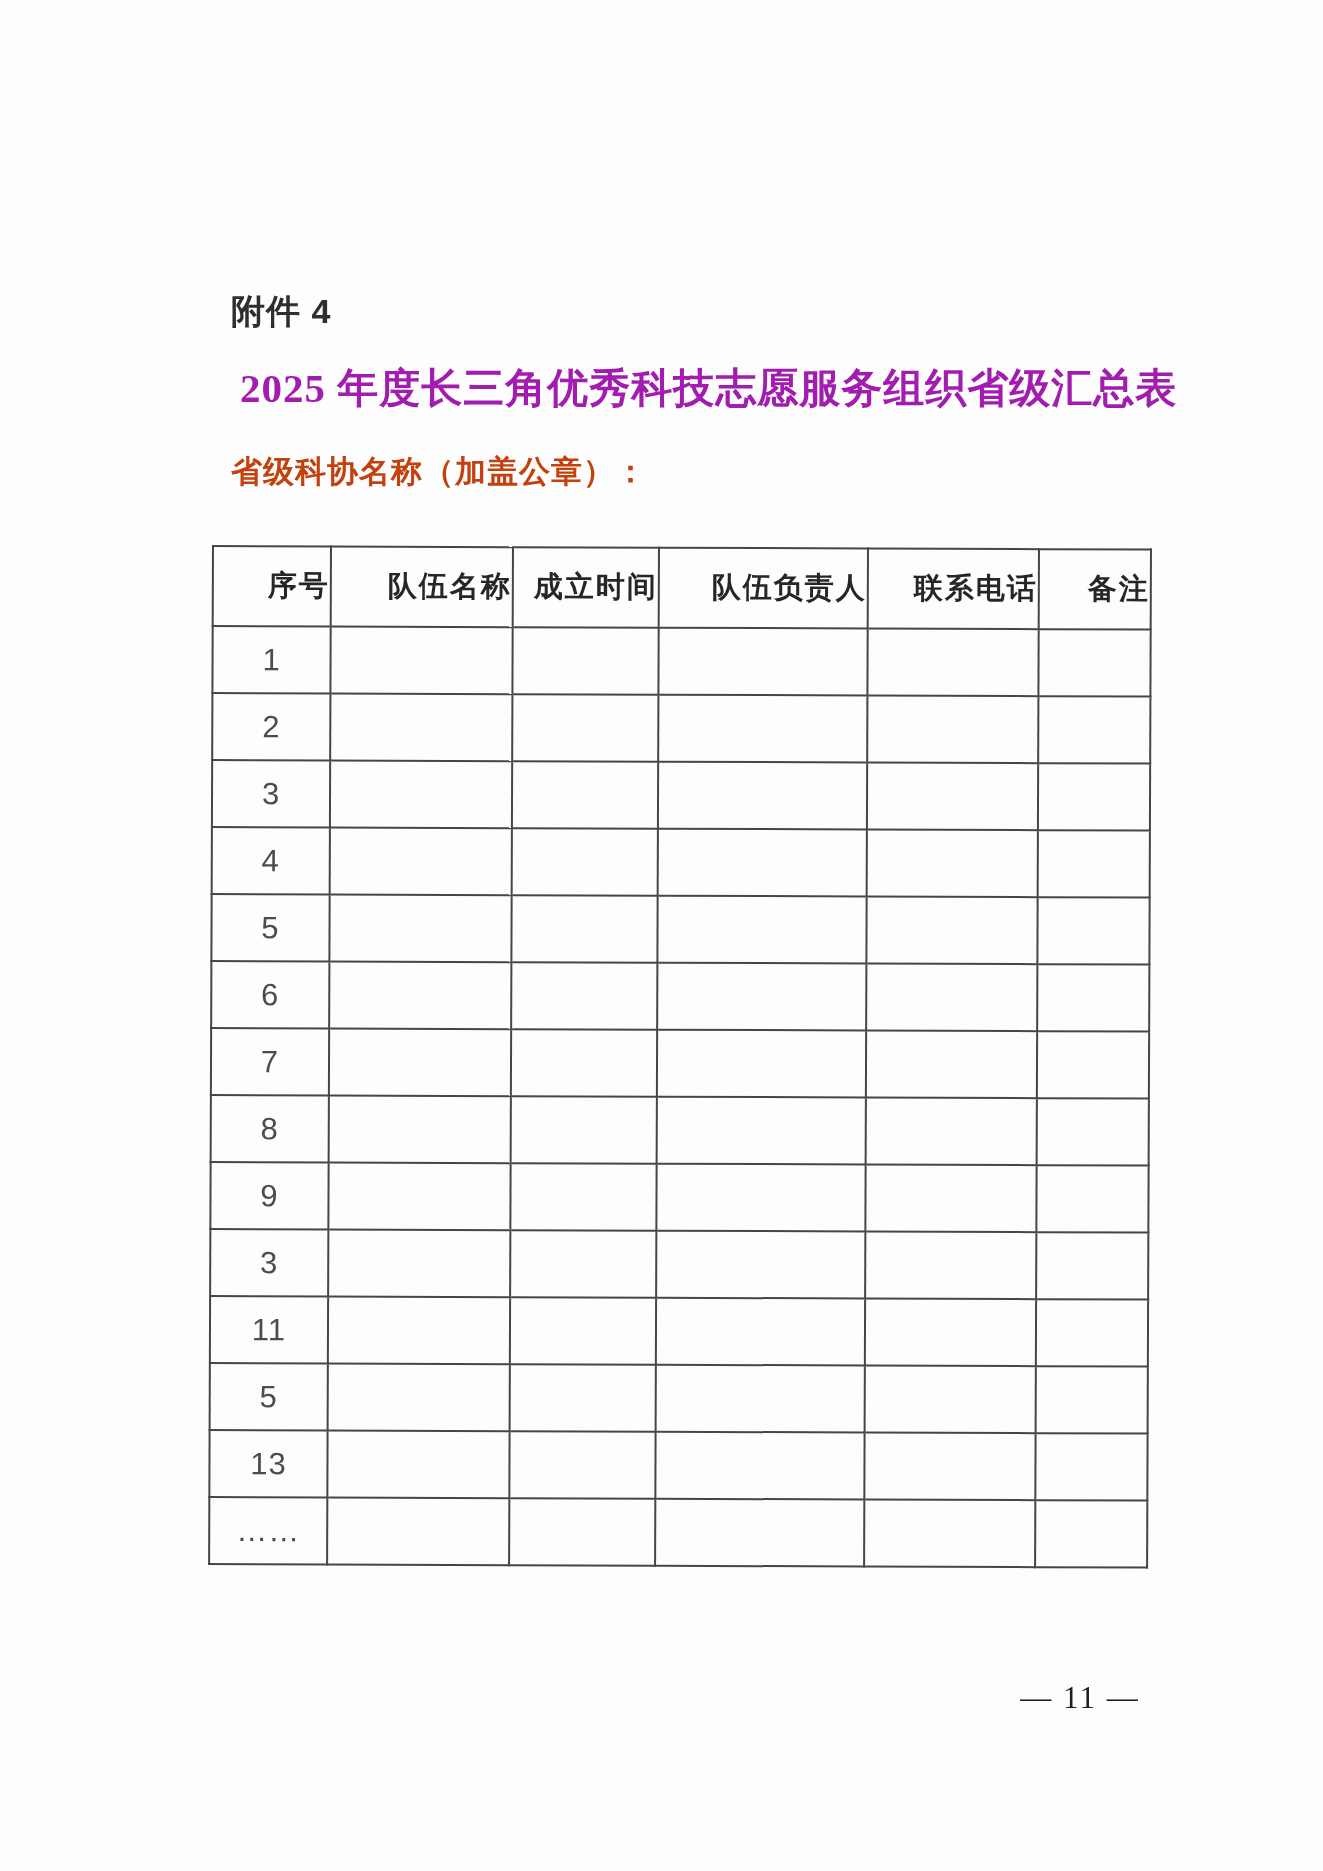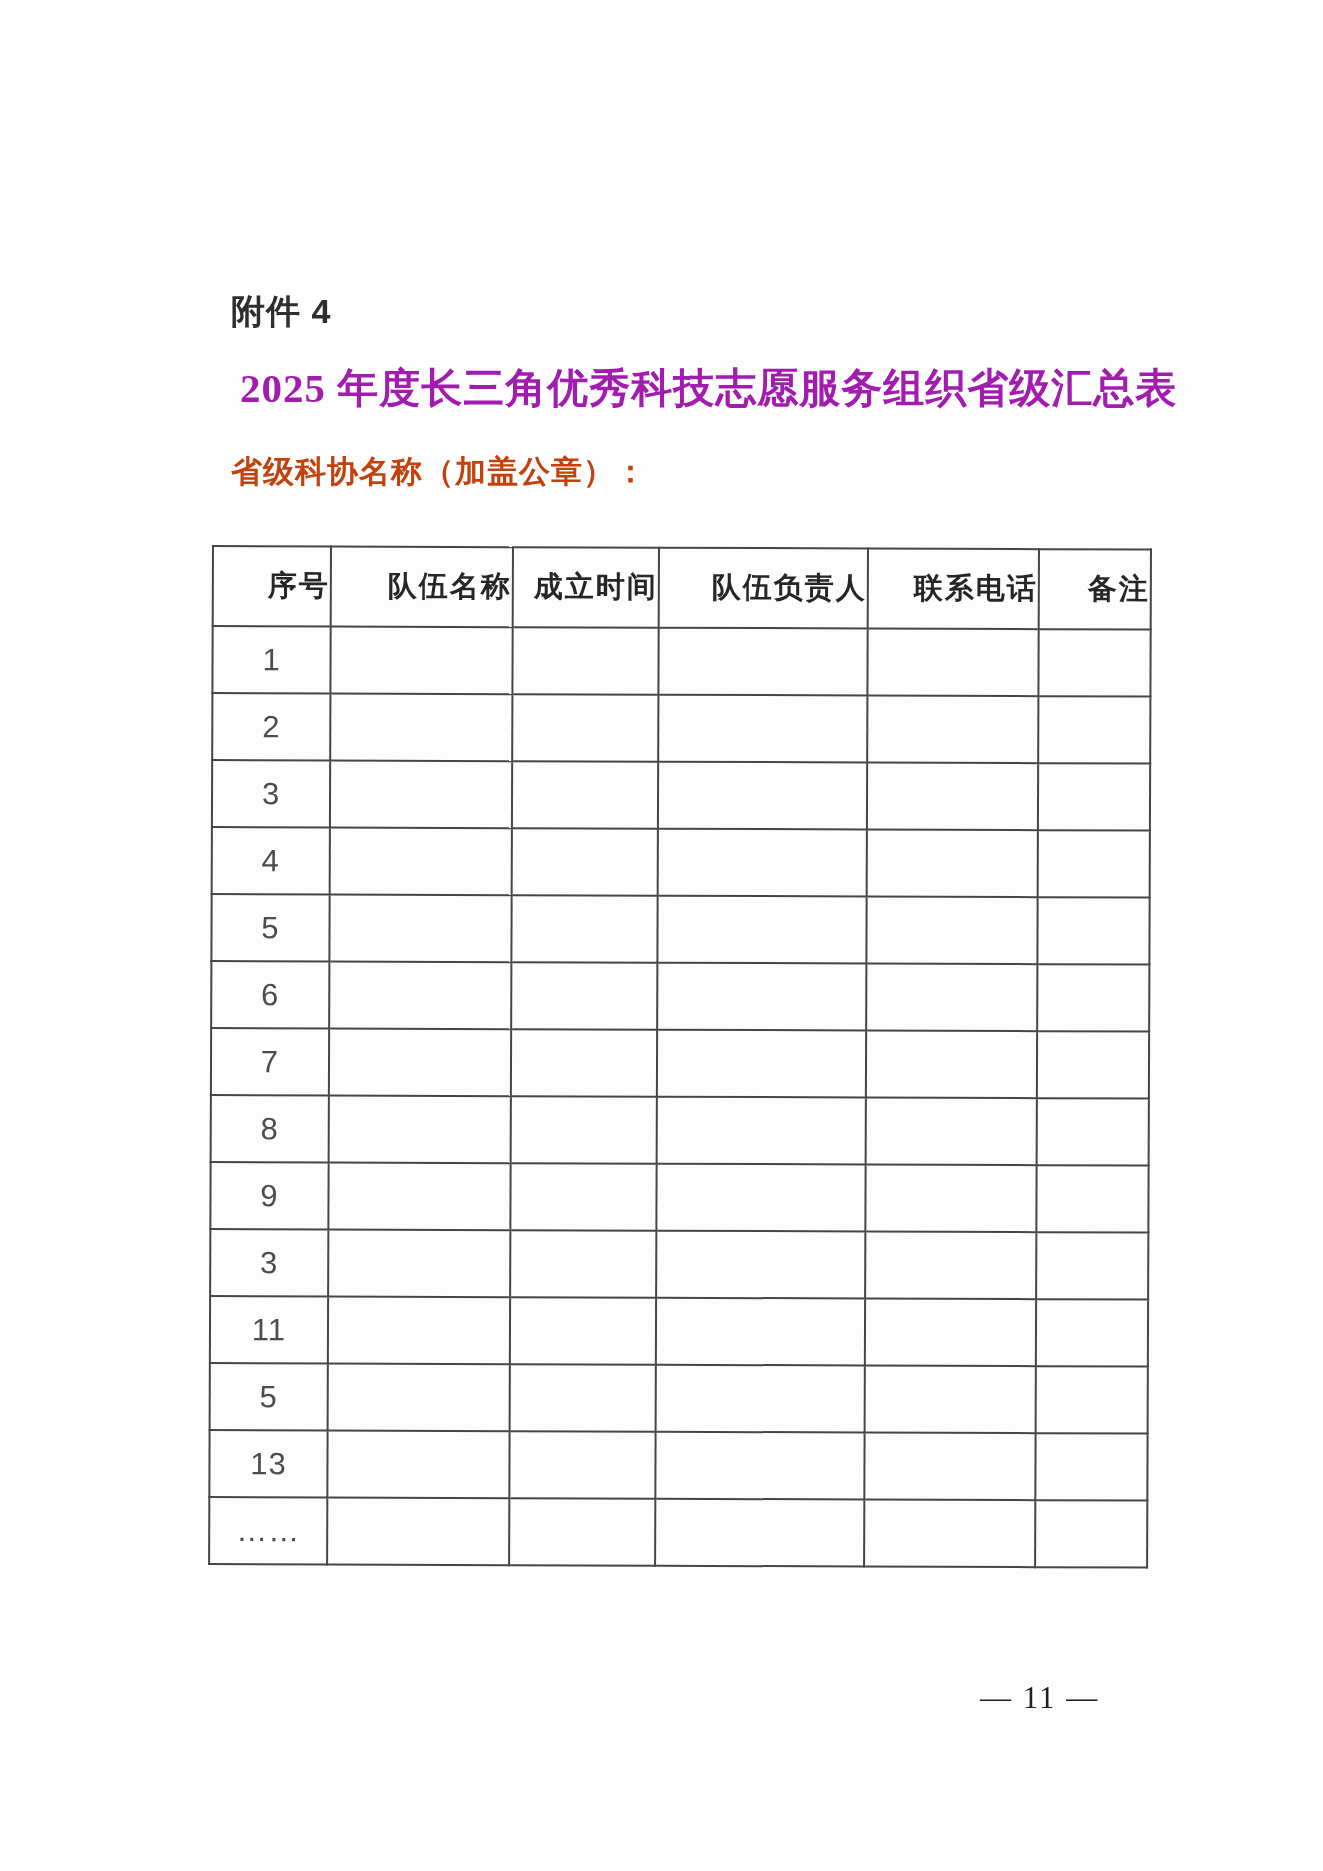--- a/index.html
+++ b/index.html
@@ -95,20 +95,21 @@
   .col-team_name     { width: 182px; }
   .col-founding_date { width: 146px; }
   .col-team_leader   { width: 209px; }
   .col-contact_phone { width: 171px; }
   .col-remarks       { width: 112px; }
   .page-number {
     position: absolute;
     left: 980px;
     top: 1680px;
     width: 200px;
+    text-align: center;
     font-family: "Liberation Serif", serif;
     font-size: 31px;
     color: #1f1f1f;
     letter-spacing: 2px;
     white-space: nowrap;
   }
 </style>
 </head>
 <body>
 

